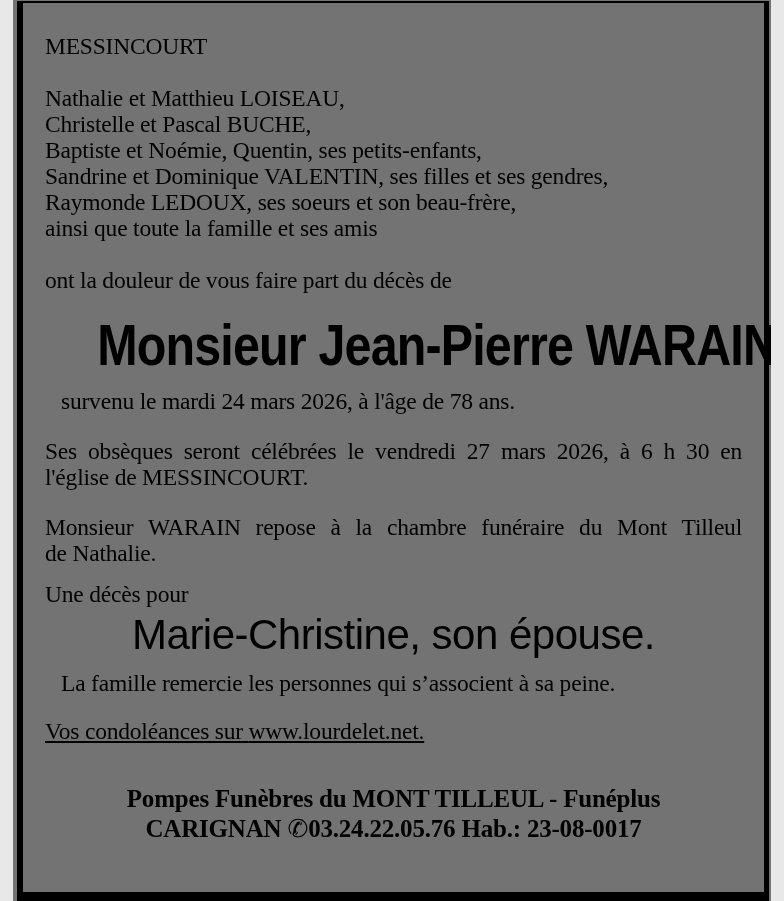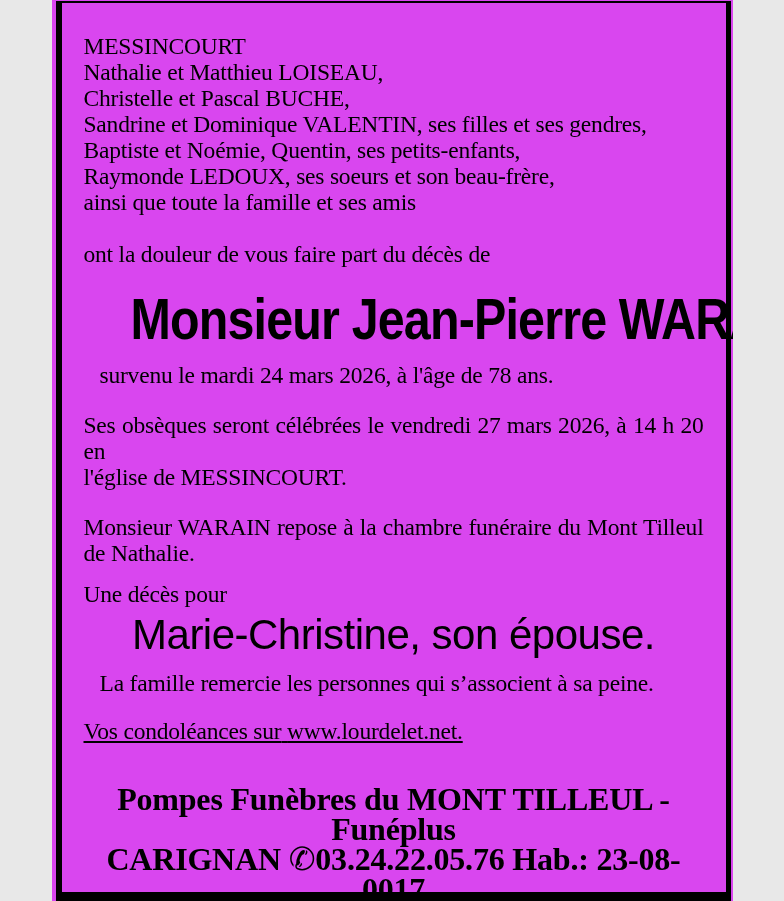--- a/index.html
+++ b/index.html
@@ -1,20 +1,20 @@
 <!DOCTYPE html>
 <html><head>
 <meta charset="utf-8">
 <style>
   html, body { margin: 0; padding: 0; background: #e8e8e8; }
   .page {
     position: relative;
-    width: 681px;
+    width: 758px;
     height: 901px;
-    background: #d946ef;
+    background: #737373;
     color: #000000;
     font-family: "Liberation Serif", serif;
     overflow: hidden;
     margin: 0 auto;
   }
   
   .frame {
     position: absolute;
     left: 4px; top: 1px; right: 2px; bottom: 0;
     border-style: solid;
@@ -24,21 +24,21 @@
   }
   .content {
     position: absolute;
     left: 10px; top: 3px; right: 7px;
     padding: 30px 22px 0 22px;
     font-size: 23.5px;
     line-height: 26px;
     letter-spacing: -0.2px;
   }
   .town { margin: 0; }
-  .family { }
+  .family { margin-top: 26px; }
   .family div { white-space: nowrap; }
   .announce { margin: 26px 0 0 0; }
   .deceased {
     margin: 22px 0 0 0;
     font-family: "Liberation Sans", sans-serif;
     font-weight: bold;
     font-size: 57px;
     line-height: 60px;
     text-align: center;
     white-space: nowrap;
@@ -57,51 +57,51 @@
     line-height: 44px;
     text-align: center;
     letter-spacing: -0.5px;
   }
   .thanks { margin: 13px 0 0 16px; }
   .condol { margin: 22px 0 0 0; text-decoration: underline; }
   .footer {
     margin: 40px 0 0 0;
     text-align: center;
     font-weight: bold;
-    font-size: 32px;
+    font-size: 25px;
     line-height: 30px;
   }
   .phone-icon { font-family: "DejaVu Sans", sans-serif; font-weight: normal; }
 </style>
 </head>
 <body>
 
 <div class="page">
   <div class="frame"></div>
   <div class="content">
 
     <div class="town">MESSINCOURT</div>
 
     <div class="family">
       <div>Nathalie et Matthieu LOISEAU,</div>
       <div>Christelle et Pascal BUCHE,</div>
+      <div>Baptiste et Noémie, Quentin, ses petits-enfants,</div>
       <div>Sandrine et Dominique VALENTIN, ses filles et ses gendres,</div>
-      <div>Baptiste et Noémie, Quentin, ses petits-enfants,</div>
       <div>Raymonde LEDOUX, ses soeurs et son beau-frère,</div>
       <div>ainsi que toute la famille et ses amis</div>
     </div>
 
     <p class="announce">ont la douleur de vous faire part du décès de</p>
 
     <h1 class="deceased">Monsieur Jean-Pierre WARAIN</h1>
 
     <p class="survenu">survenu le mardi 24 mars 2026, à l'âge de 78 ans.</p>
 
     <div class="para">
-      <div class="line-just">Ses obsèques seront célébrées le vendredi 27 mars 2026, à 14 h 20 en</div>
+      <div class="line-just">Ses obsèques seront célébrées le vendredi 27 mars 2026, à 6 h 30 en</div>
       <div>l'église de MESSINCOURT.</div>
     </div>
 
     <div class="para">
       <div class="line-just">Monsieur WARAIN repose à la chambre funéraire du Mont Tilleul</div>
       <div>de Nathalie.</div>
     </div>
 
     <p class="pensee">Une décès pour</p>
 

